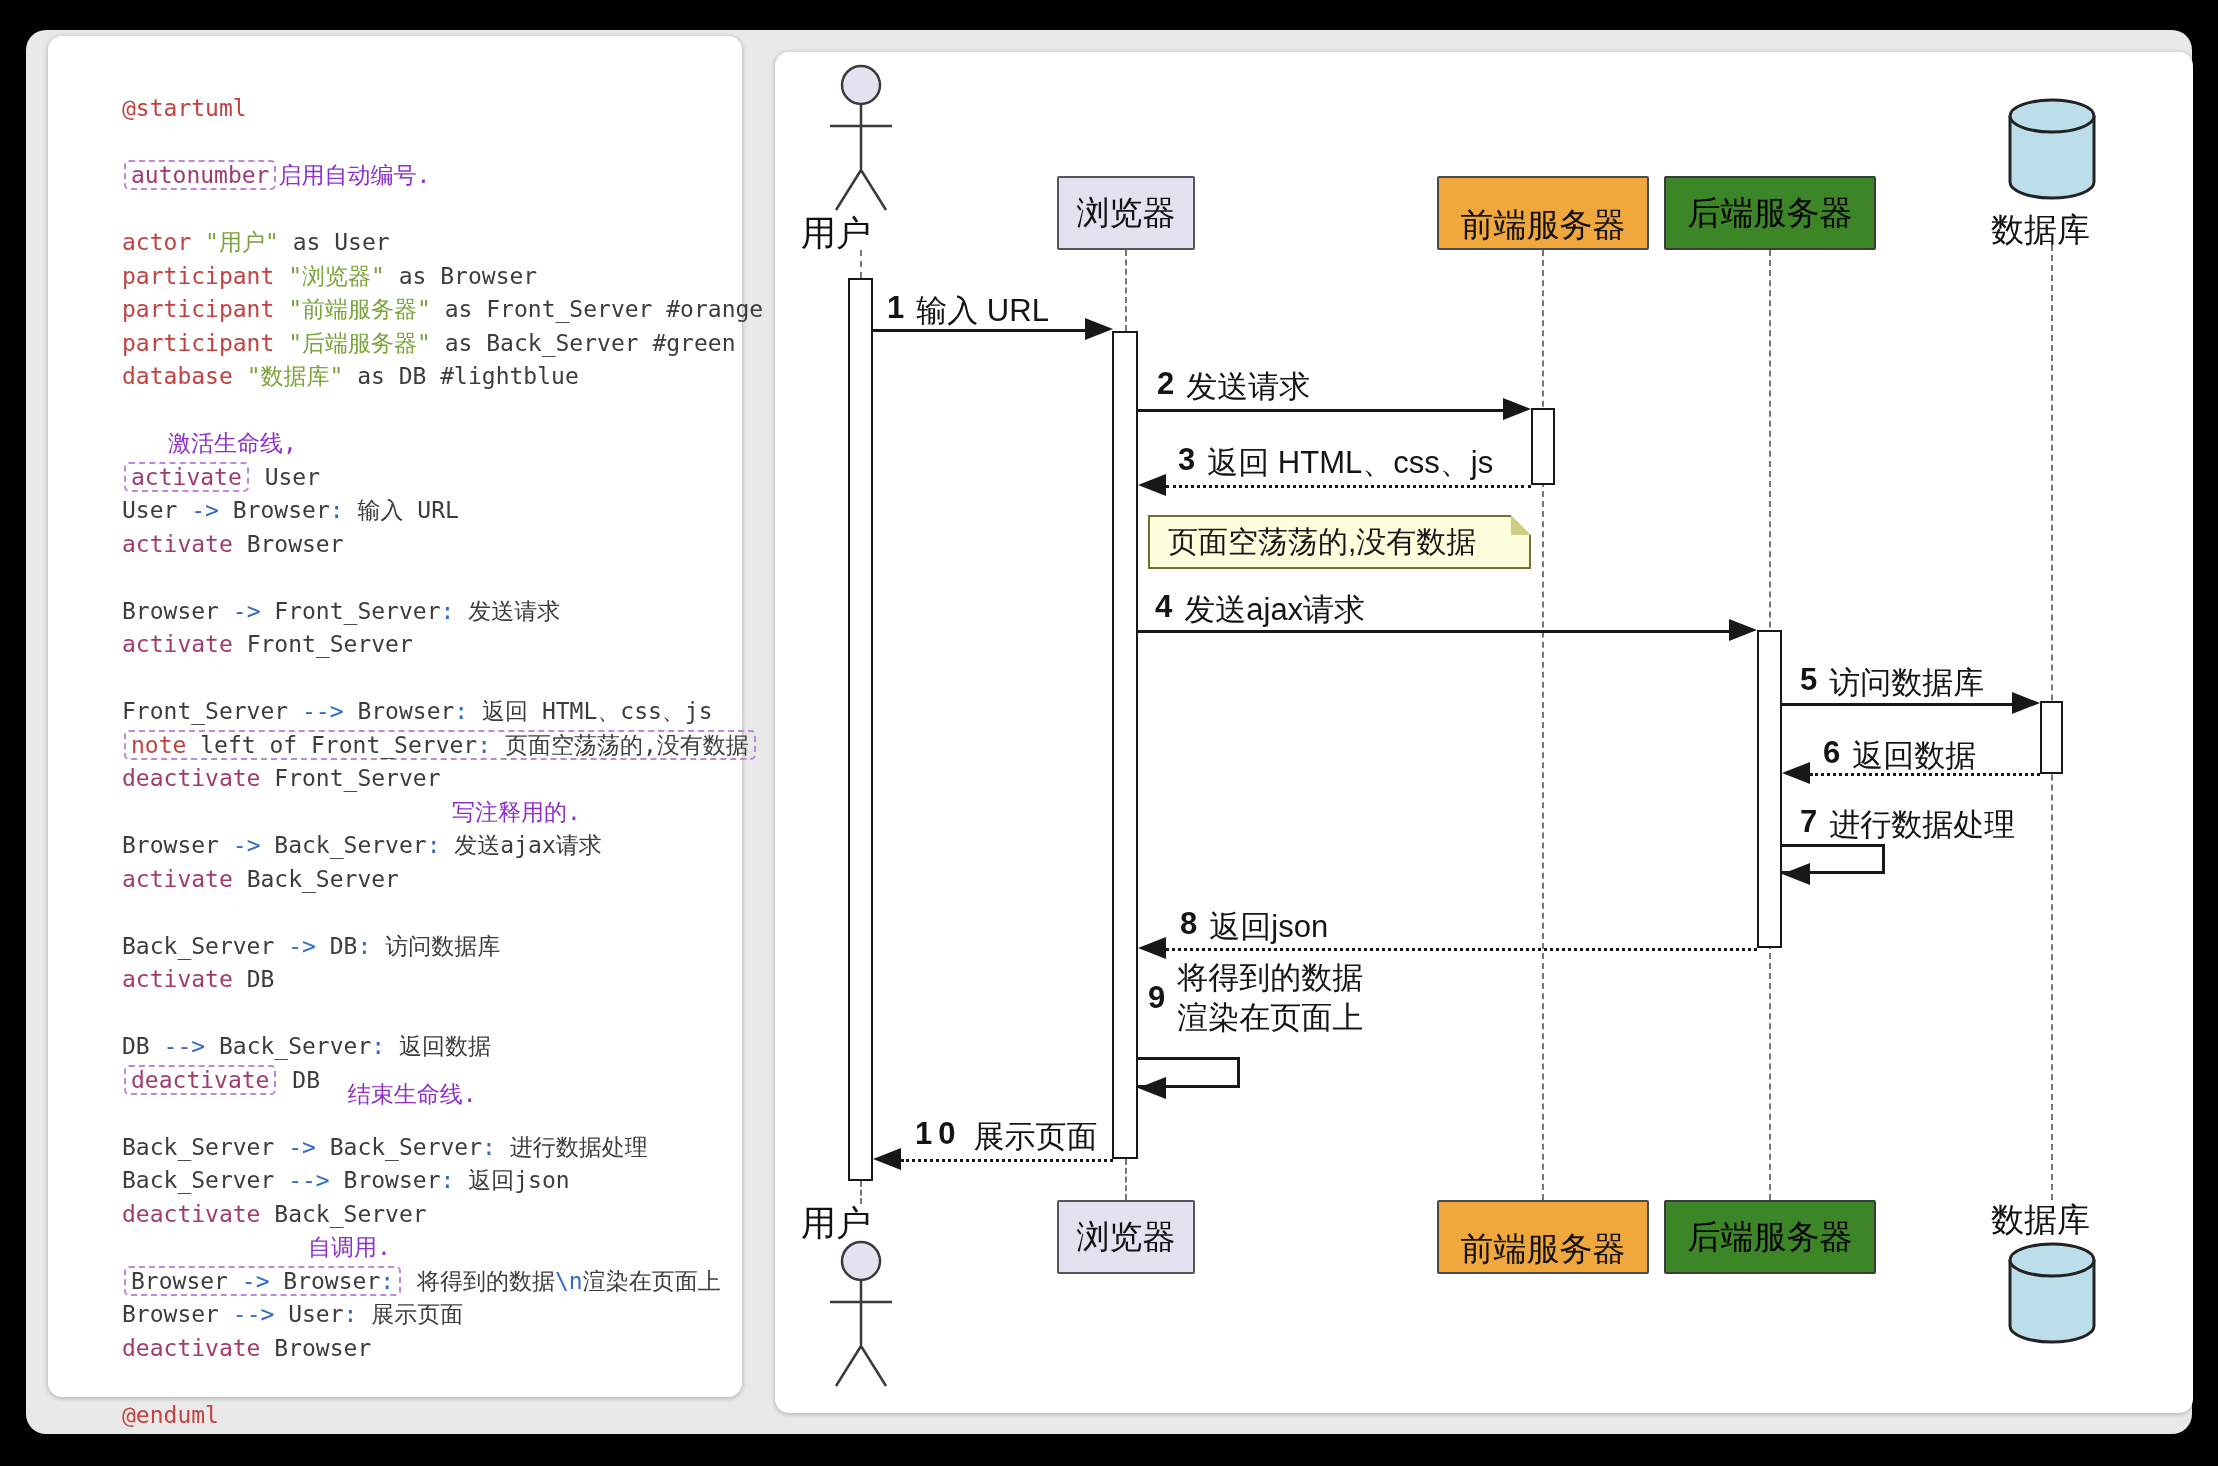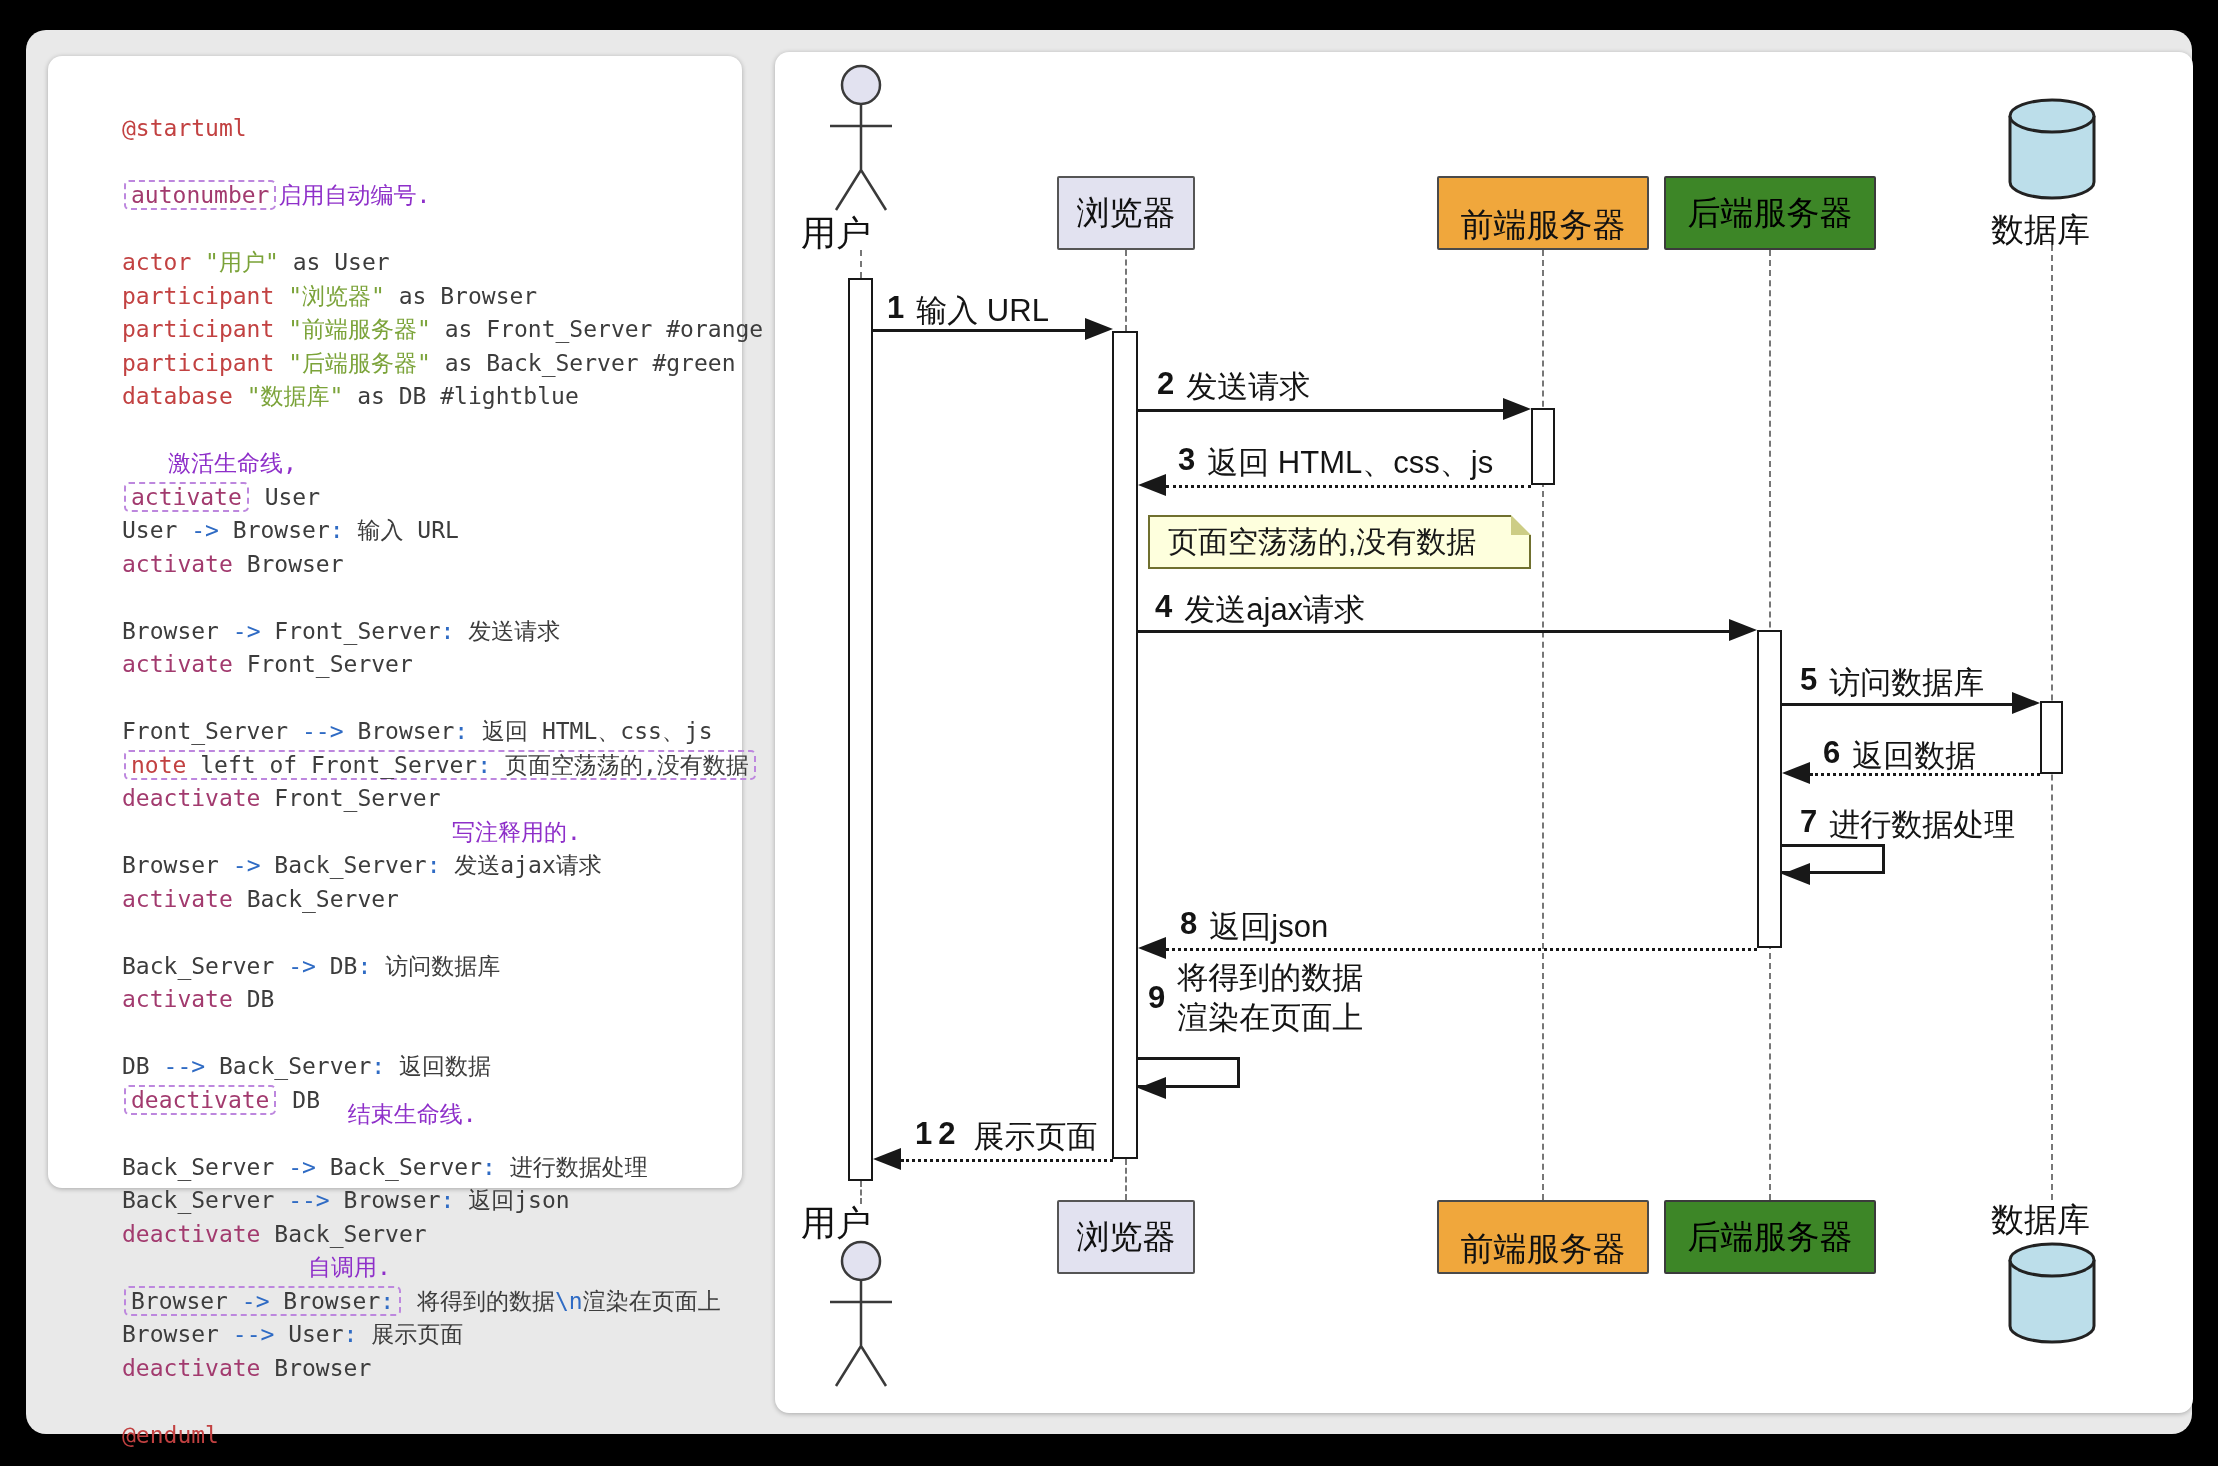--- a/index.html
+++ b/index.html
@@ -1,20 +1,20 @@
 <!DOCTYPE html>
 <html style="--canvas: #e9e9e9; --panel: #ffffff; --kw: #c24141; --str: #7ba339; --lif: #a23a6e; --op: #2f6bc4; --txt: #3c3c3c; --ann: #8e2fc9; --dash: #bd87de; --pfill: #e2e2f0; --orange: #f0a73c; --green: #3d8627; --dbblue: #bcdeea; --notebg: #feffdd; --noteborder: #70702f; --line: #181818; --lifeline: #777777;"><head>
 <meta charset="utf-8">
 <style>
   html,body{margin:0;padding:0;background:#000;}
   #page{position:relative;width:2218px;height:1466px;background:#000;overflow:hidden;
         font-family:"Liberation Sans", sans-serif;}
   #canvas{position:absolute;left:26px;top:30px;width:2166px;height:1404px;background:var(--canvas);border-radius:20px;}
   .panel{position:absolute;background:var(--panel);border-radius:14px;box-shadow:0 1px 5px rgba(0,0,0,.28);}
-  #code-panel{left:48px;top:56px;width:694px;height:1132px;}
+  #code-panel{left:48px;top:36px;width:694px;height:1361px;}
   #diagram-panel{left:775px;top:52px;width:1418px;height:1361px;}
 
   
   #code{position:absolute;left:74px;top:56px;width:660px;
         font-family:"DejaVu Sans Mono", monospace;font-size:23px;line-height:33.5px;white-space:pre;}
   .code-line{height:33.5px;}
   .c-kw{color:var(--kw);} .c-str{color:var(--str);} .c-lif{color:var(--lif);}
   .c-op{color:var(--op);} .c-txt{color:var(--txt);} .c-ann{color:var(--ann);}
   .dashed-box{border:2.5px dashed var(--dash);border-radius:5px;padding:0 5px;margin:0 2px;}
   .shift{display:inline-block;transform:translateY(14px);}
@@ -105,21 +105,21 @@
     <div class="msg" style="left:887px;top:290px"><b>1</b><span>输入 URL</span></div>
     <div class="msg" style="left:1157px;top:366px"><b>2</b><span>发送请求</span></div>
     <div class="msg" style="left:1178px;top:442px"><b>3</b><span>返回 HTML、css、js</span></div>
     <div class="msg" style="left:1155px;top:589px"><b>4</b><span>发送ajax请求</span></div>
     <div class="msg" style="left:1800px;top:662px"><b>5</b><span>访问数据库</span></div>
     <div class="msg" style="left:1823px;top:735px"><b>6</b><span>返回数据</span></div>
     <div class="msg" style="left:1800px;top:804px"><b>7</b><span>进行数据处理</span></div>
     <div class="msg" style="left:1180px;top:906px"><b>8</b><span>返回json</span></div>
     <div class="msg" style="left:1148px;top:958px;align-items:center"><b>9</b><span style="line-height:40px">将得到的数据
 渲染在页面上</span></div>
-    <div class="msg" style="left:915px;top:1116px"><b style="letter-spacing:6px">12</b><span>展示页面</span></div>
+    <div class="msg" style="left:915px;top:1116px"><b style="letter-spacing:6px">10</b><span>展示页面</span></div>
 
     <div class="note" style="left:1148px;top:515px;width:383px;height:54px">
       <span>页面空荡荡的,没有数据</span>
     </div>
 
     <svg style="position:absolute;left:826px;top:64px" width="70" height="150" viewBox="0 0 70 150">
       <circle cx="35" cy="21" r="19" fill="#e2e2f0" stroke="#3a3a3a" stroke-width="2.5"></circle>
       <path d="M35 40 V106 M4 62 H66 M35 106 L10 146 M35 106 L60 146" fill="none" stroke="#3a3a3a" stroke-width="2.5"></path>
     </svg>
     <div class="actor-label" style="left:801px;top:210px">用户</div>

